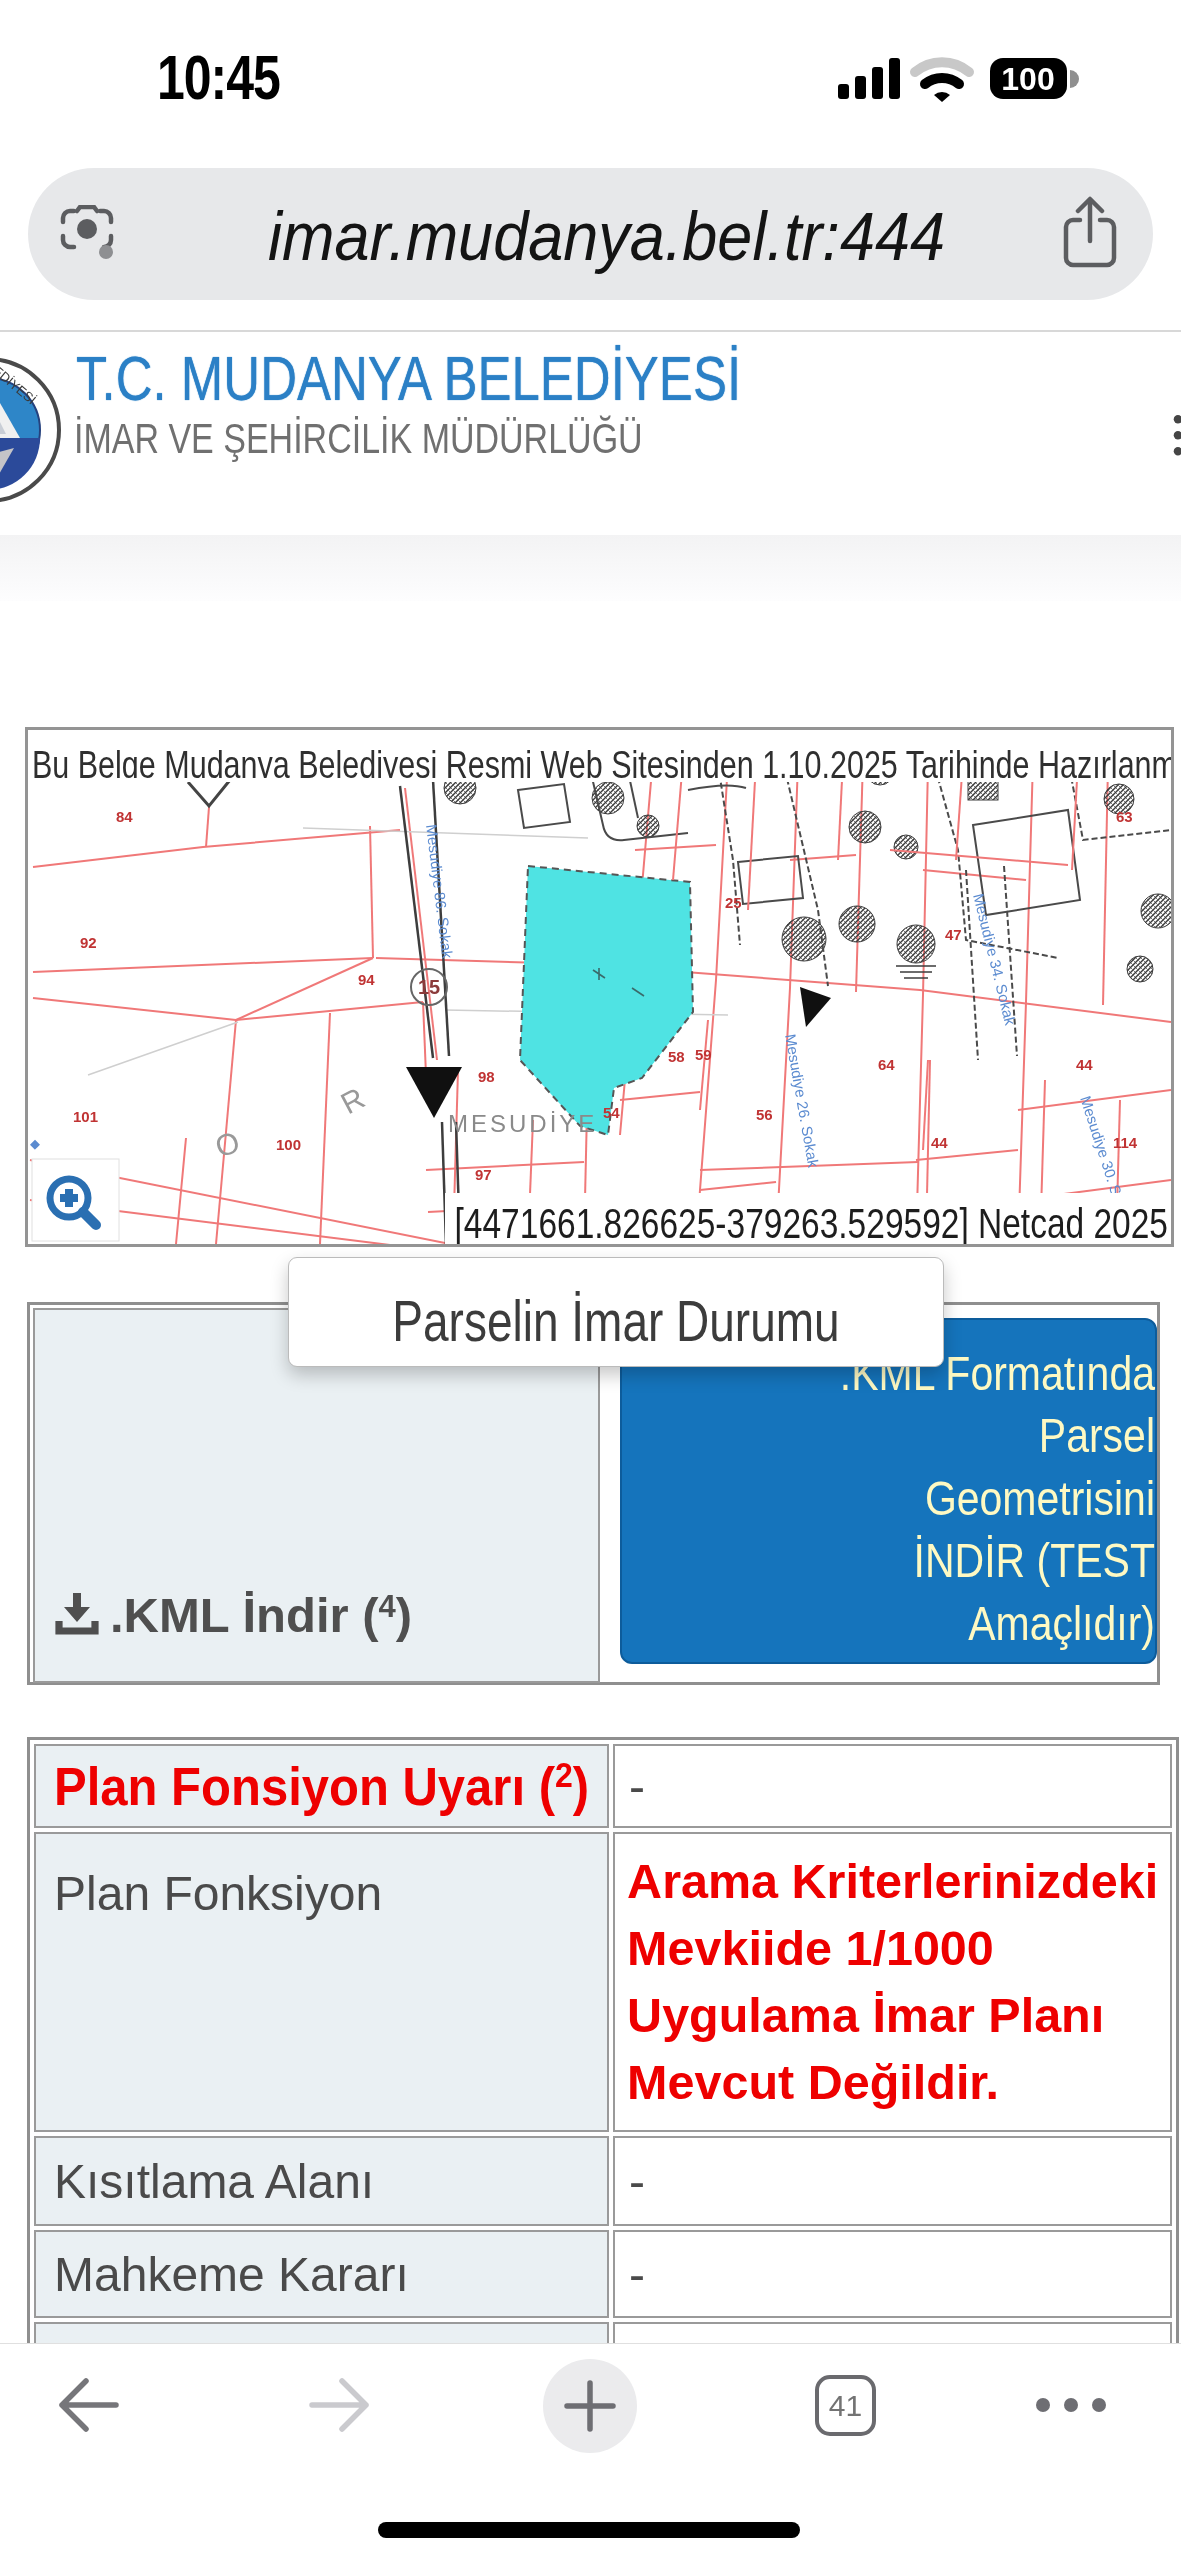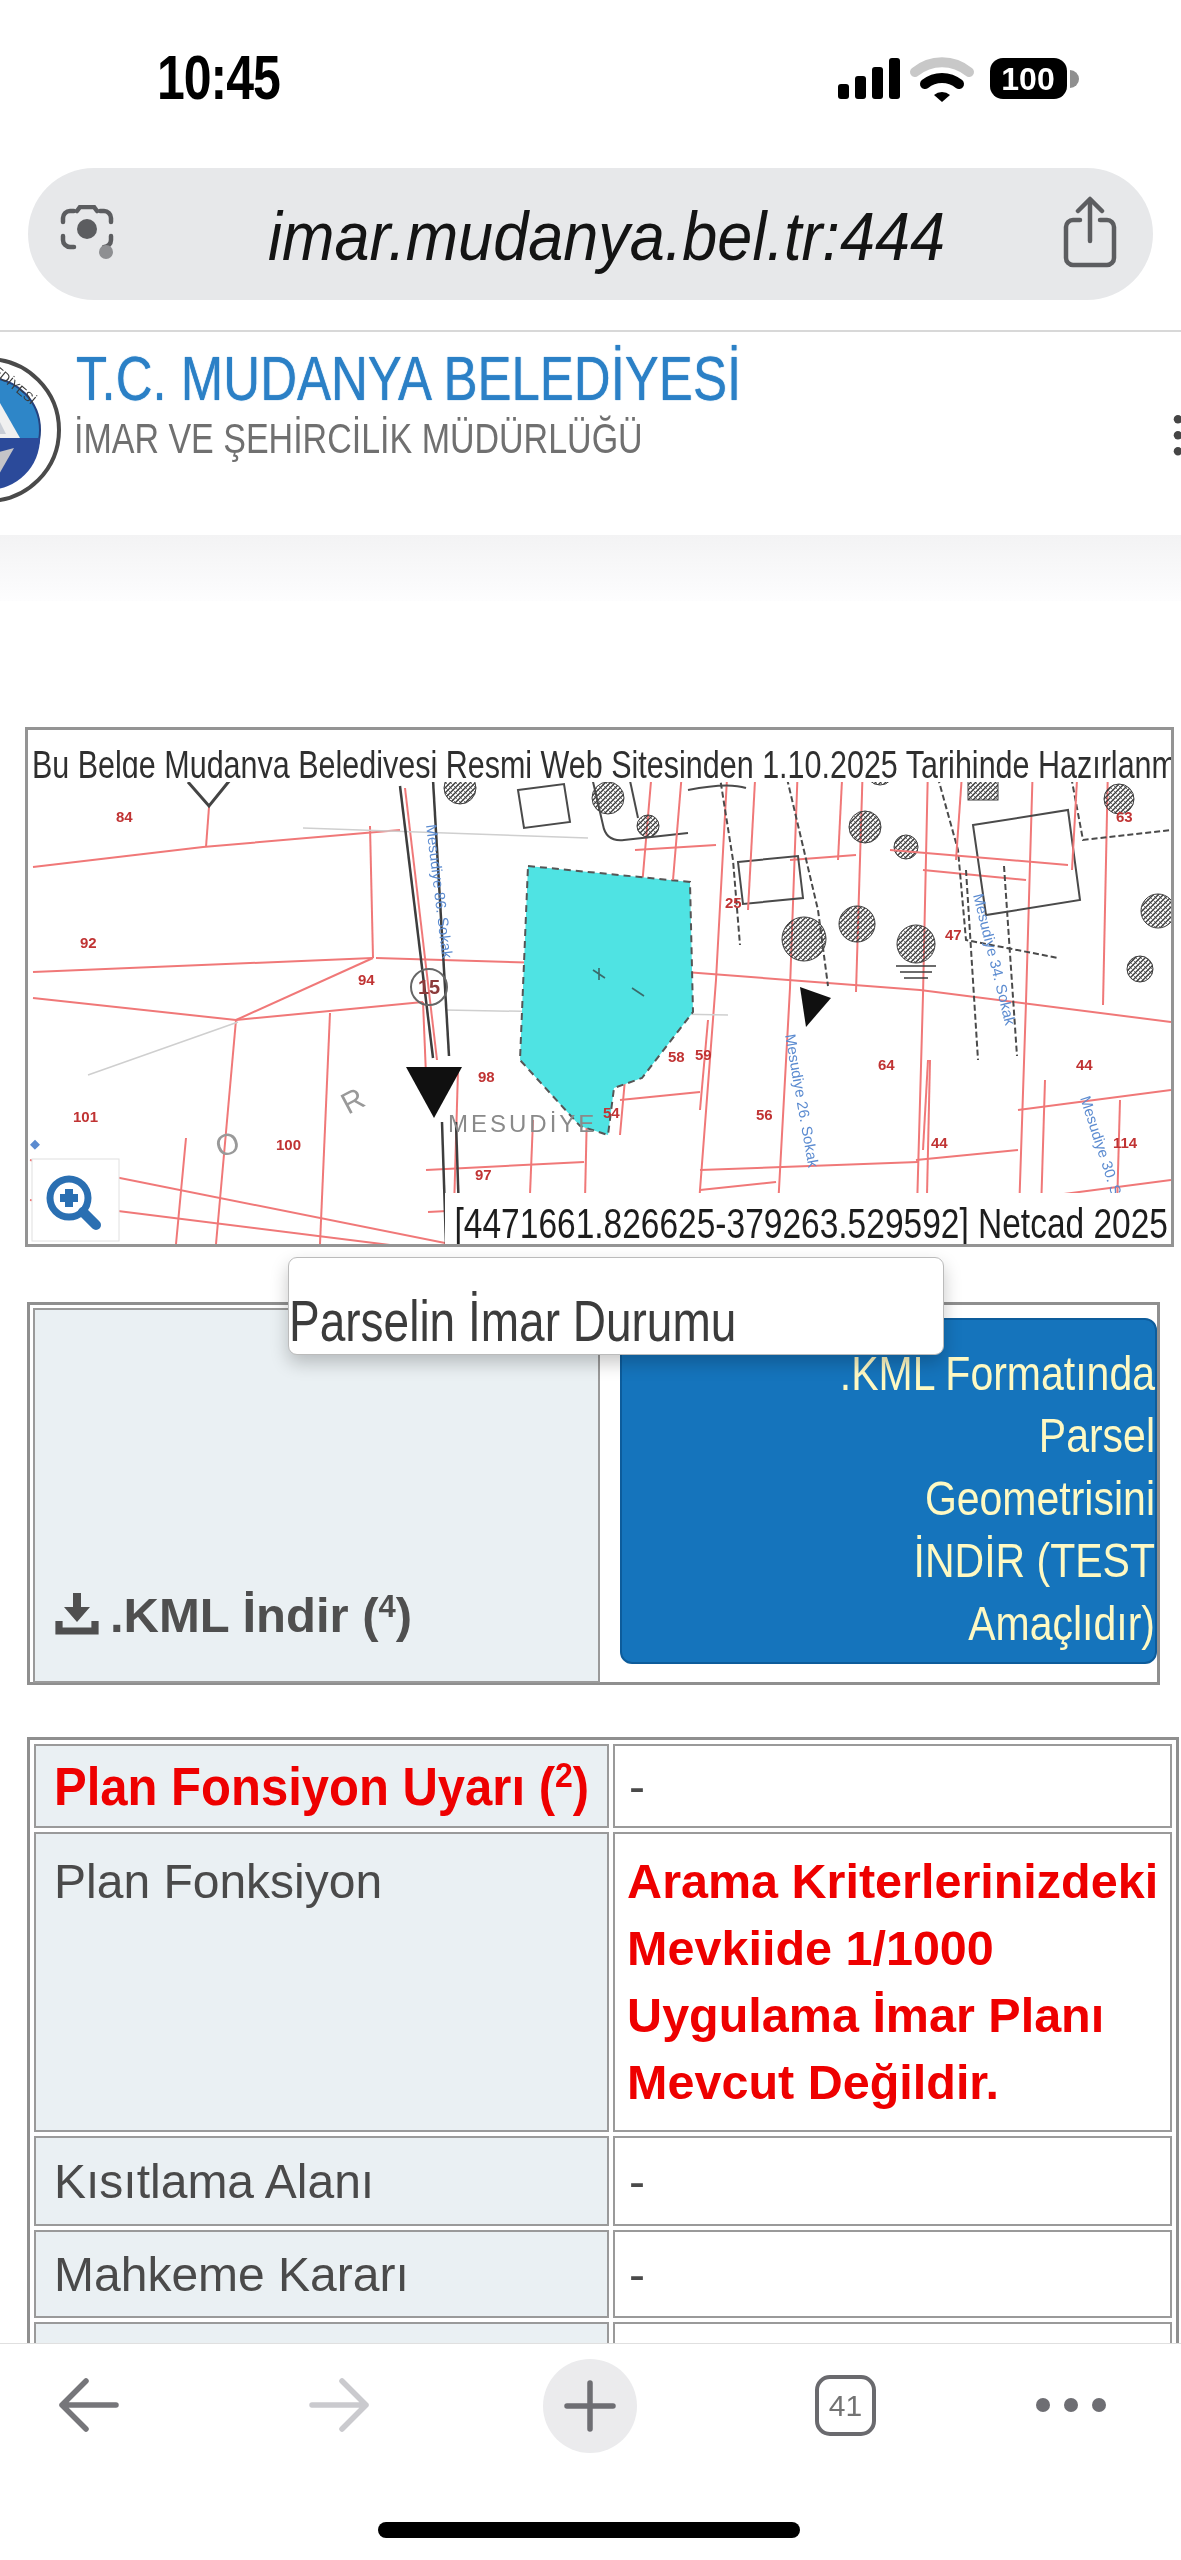--- a/index.html
+++ b/index.html
@@ -279,35 +279,35 @@
         <path d="M10.5 2 L14.5 2 L14.5 9 L19 9 L12.5 16.5 L6 9 L10.5 9 Z" fill="#4f4f4f"></path>
         <path d="M3.5 16 L3.5 21 L21.5 21 L21.5 16" stroke="#4f4f4f" stroke-width="3.6" fill="none"></path>
       </svg><span style="margin-left:8px;">.KML İndir (<span style="font-size:31px;vertical-align:15px;">4</span>)</span>
   </div>
 
   <div class="abs" style="left:590px;top:13px;width:537px;height:346px;background:#1574bc;border:2px solid #0d5c9b;border-radius:12px;box-sizing:border-box;color:#fef9c3;font-size:41px;text-align:right;">
     <div style="transform:scaleY(1.18);transform-origin:center top;display:block;line-height:53px;padding-top:19px;">.KML Formatında<br>Parsel<br>Geometrisini<br>İNDİR (TEST<br>Amaçlıdır)</div>
   </div>
 </div>
 
-<div class="abs" style="left:288px;top:1257px;width:656px;height:98px;background:#fff;border:1px solid #bbb;border-radius:9px;box-shadow:0 8px 18px rgba(0,0,0,0.22);text-align:left;font-size:46px;color:#3c3c3c;box-sizing:border-box;">
+<div class="abs" style="left:288px;top:1257px;width:656px;height:110px;background:#fff;border:1px solid #bbb;border-radius:9px;box-shadow:0 8px 18px rgba(0,0,0,0.22);text-align:center;font-size:46px;color:#3c3c3c;box-sizing:border-box;">
   <div class="ty" style="transform-origin:center top;display:block;padding-top:23px;">Parselin İmar Durumu</div>
 </div>
 
 <table class="abs" style="left:27px;top:1737px;width:1133px;border-collapse:separate;border-spacing:4px;border:3px solid #8f8f8f;background:#fff;">
   <tbody>
   <tr>
 
     <td style="width:508px;background:#eaf0f3;border:2px solid #9a9a9a;padding:0 18px;font-size:49px;font-weight:bold;color:#ee0000;height:80px;vertical-align:middle;white-space:nowrap;"><span style="display:inline-block;transform:scaleY(1.1);">Plan Fonsiyon Uyarı (<span style="font-size:32px;vertical-align:16px;">2</span>)</span></td>
 
     <td style="background:#fff;border:2px solid #9a9a9a;padding:0 14px;font-size:48px;color:#4a4a4a;vertical-align:middle;">-</td>
   </tr>
   <tr>
 
-    <td style="background:#eaf0f3;border:2px solid #9a9a9a;padding:0 18px;font-size:48px;color:#4a4a4a;vertical-align:top;height:296px;"><span style="display:inline-block;margin-top:20px;text-align:right;">Plan Fonksiyon</span></td>
+    <td style="background:#eaf0f3;border:2px solid #9a9a9a;padding:0 18px;font-size:48px;color:#4a4a4a;vertical-align:top;height:296px;"><span style="display:inline-block;margin-top:32px;text-align:right;">Plan Fonksiyon</span></td>
 
     <td style="background:#fff;border:2px solid #9a9a9a;padding:0 12px;font-size:48.5px;font-weight:bold;color:#ee0000;vertical-align:top;white-space:nowrap;margin-left:40px;"><span style="display:inline-block;line-height:67px;margin-top:14px;">Arama Kriterlerinizdeki<br>Mevkiide 1/1000<br>Uygulama İmar Planı<br>Mevcut Değildir.</span></td>
   </tr>
   <tr>
 
     <td style="background:#eaf0f3;border:2px solid #9a9a9a;padding:0 18px;font-size:48px;color:#4a4a4a;height:86px;vertical-align:middle;">Kısıtlama Alanı</td>
 
     <td style="background:#fff;border:2px solid #9a9a9a;padding:0 14px;font-size:48px;color:#4a4a4a;vertical-align:middle;">-</td>
   </tr>
   <tr>

